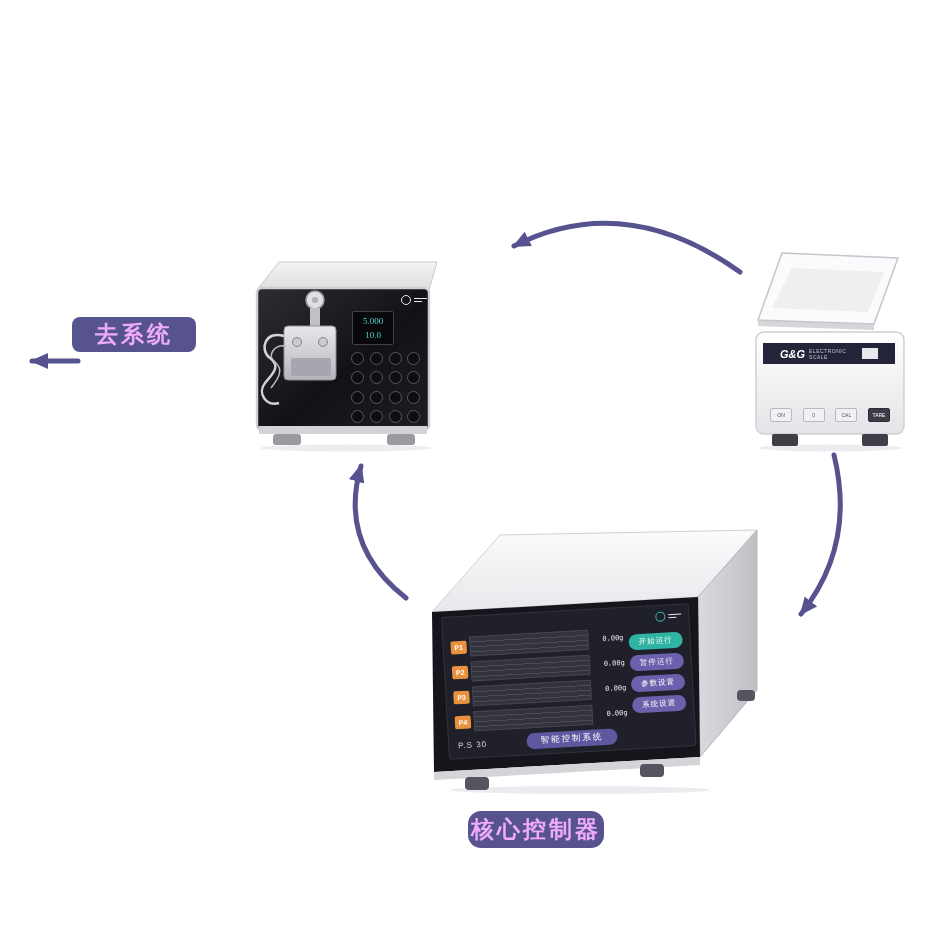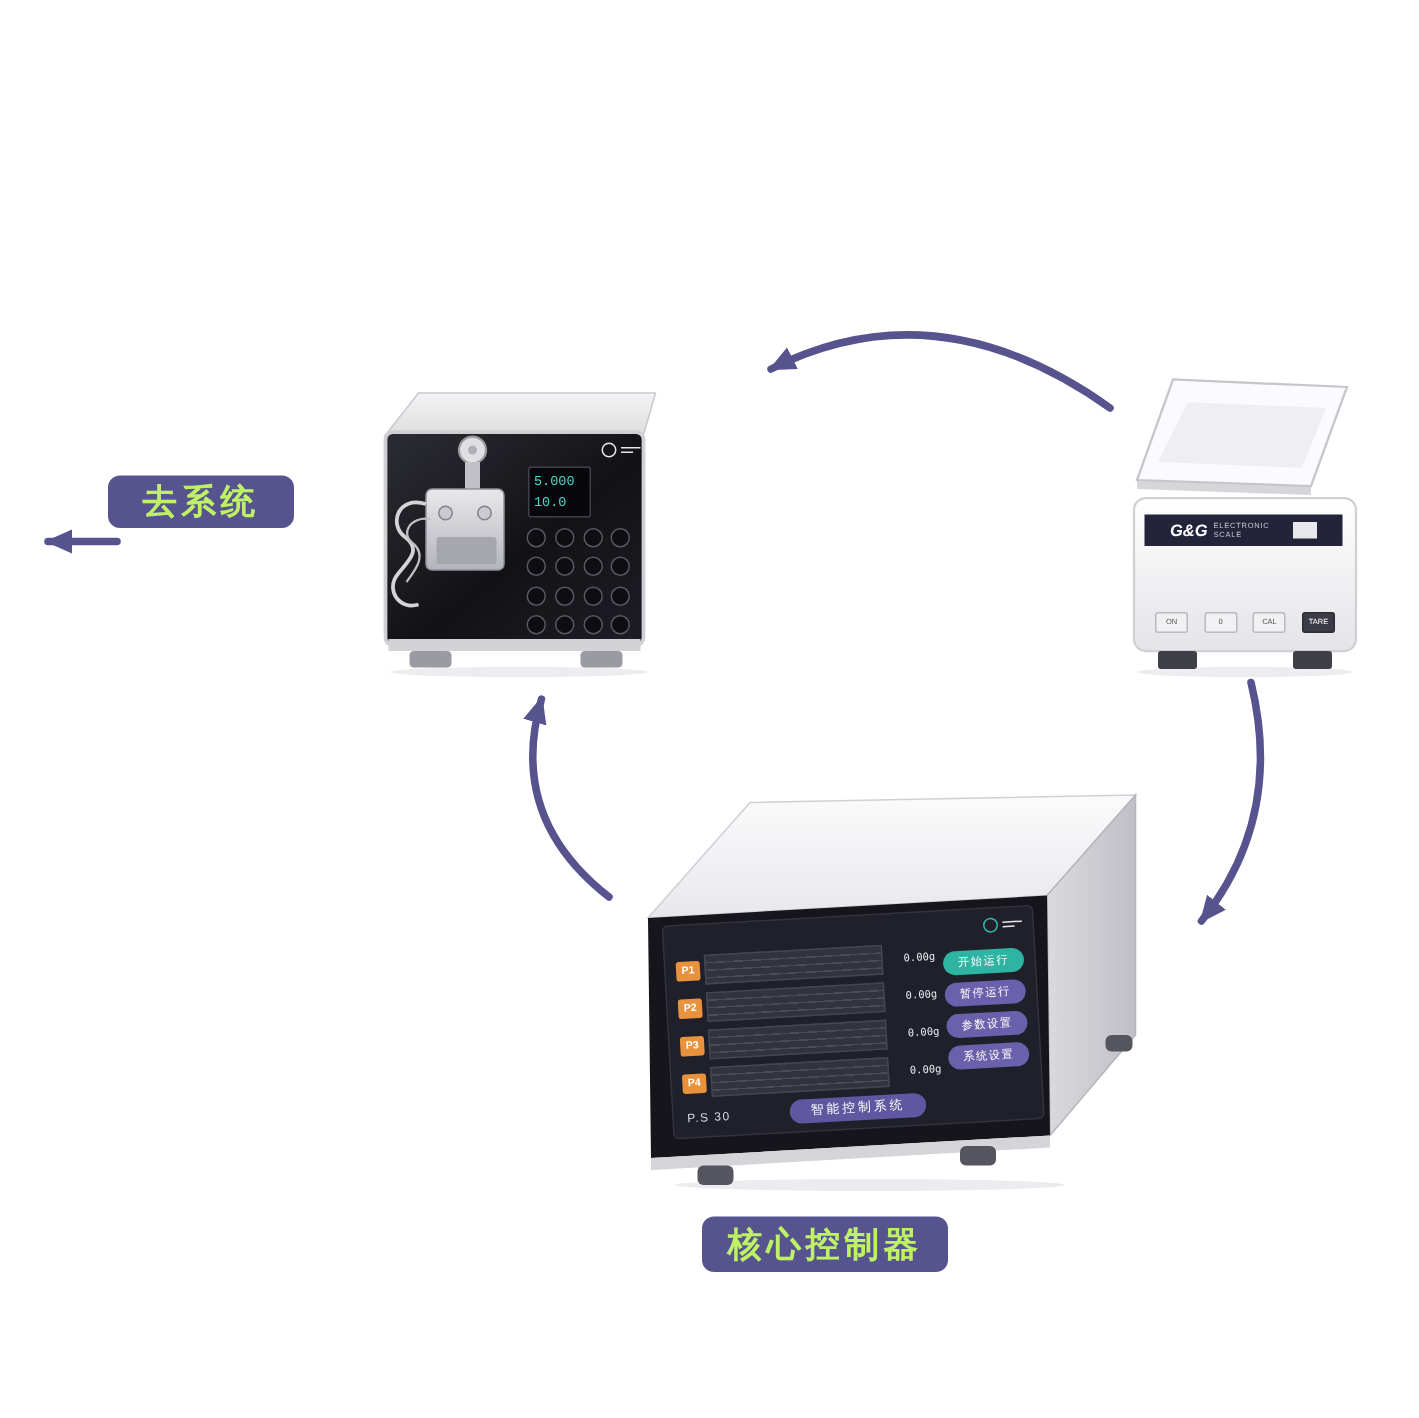--- a/index.html
+++ b/index.html
@@ -1,34 +1,34 @@
 <!DOCTYPE html>
 <html><head>
 <meta charset="utf-8">
 <style>
   html,body{margin:0;padding:0;background:#fff;}
   .canvas{position:relative;width:946px;height:945px;background:#ffffff;overflow:hidden;
           font-family:"Liberation Sans","DejaVu Sans",sans-serif;}
 
   
-  .badge{position:absolute;background:#57538f;color:#bef264;font-weight:bold;font-size:23px;
+  .badge{position:absolute;background:#57538f;color:#f0abfc;font-weight:bold;font-size:23px;
          display:flex;align-items:center;justify-content:center;border-radius:8px;letter-spacing:3px;}
   #badge-to-system{left:72px;top:317px;width:124px;height:35px;}
-  #badge-core{left:468px;top:811px;width:164px;height:37px;}
+  #badge-core{left:468px;top:811px;width:136px;height:37px;border-radius:13px;}
 
   
   #arrows{position:absolute;left:0;top:0;pointer-events:none;}
 
   
   #pump{position:absolute;left:253px;top:256px;width:186px;height:196px;}
   #pump svg{position:absolute;left:0;top:0;}
   #pump-display{position:absolute;left:99px;top:55px;width:42px;height:34px;background:#07070c;
                 border:1px solid #40404c;border-radius:2px;padding:2px 3px;box-sizing:border-box;
                 display:flex;flex-direction:column;justify-content:space-around;}
-  .lcd-line{color:#53d6c7;font-family:Liberation Mono, monospace;font-size:9px;line-height:10px;text-align:left;}
+  .lcd-line{color:#53d6c7;font-family:Liberation Serif, serif;font-size:9px;line-height:10px;text-align:center;}
   #pump-keypad{position:absolute;left:98px;top:96px;width:72px;height:74px;display:grid;
                grid-template-columns:repeat(4,1fr);grid-template-rows:repeat(4,1fr);gap:3px;}
   .pump-key{width:13px;height:13px;border-radius:50%;background:#0d0d12;border:1.5px solid #585864;box-sizing:border-box;}
   #pump-logo{position:absolute;right:12px;top:39px;display:flex;align-items:center;gap:3px;}
   .logo-ring{width:8px;height:8px;border:1.5px solid #e8e8ec;border-radius:50%;}
   .logo-bars i{display:block;background:#e8e8ec;height:1.5px;margin:1.5px 0;}
   .logo-bars .b1{width:13px;} .logo-bars .b2{width:8px;}
 
   
   #scale{position:absolute;left:750px;top:246px;width:165px;height:206px;}

